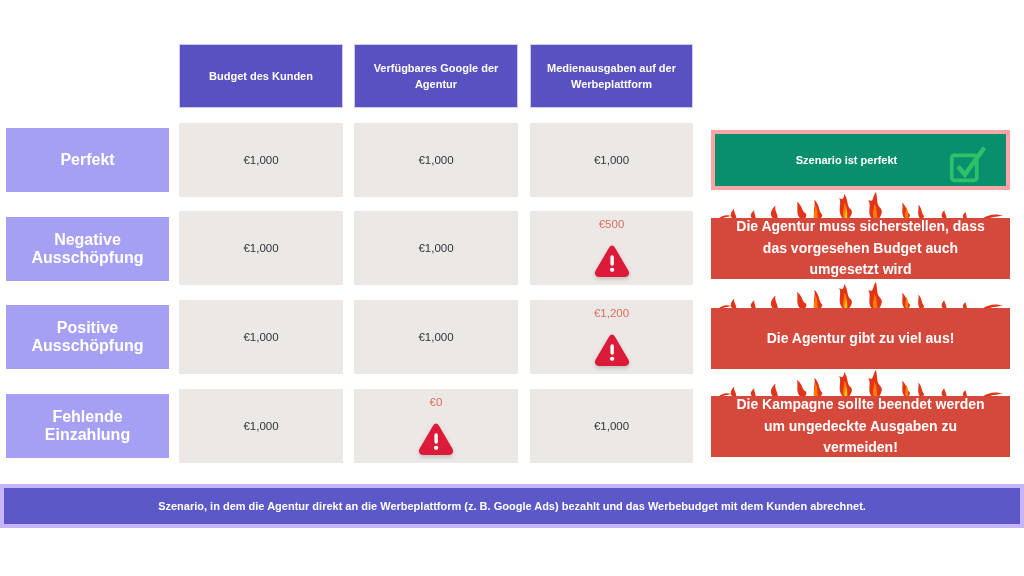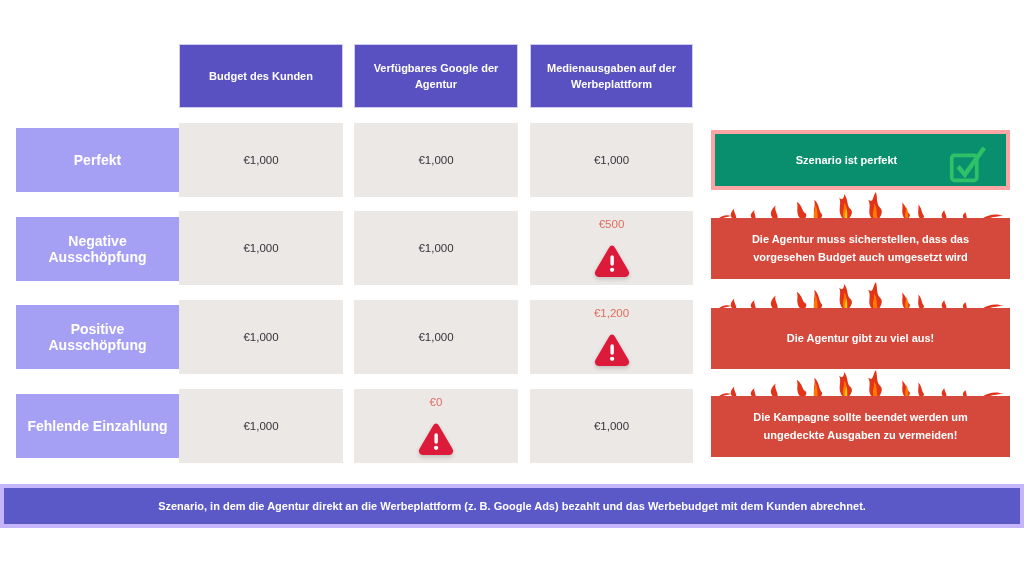--- a/index.html
+++ b/index.html
@@ -8,34 +8,34 @@
     font-family:"Liberation Sans","DejaVu Sans",sans-serif;
   }
   .box{position:absolute;display:flex;align-items:center;justify-content:center;text-align:center;box-sizing:border-box;}
   
   .col-hdr{background:#5951C1;color:#ffffff;font-size:11px;font-weight:bold;line-height:1.5;
     border:1px solid #cfccf2;padding:0 14px;}
   .hdr1{left:179px;top:44px;width:164px;height:64px;}
   .hdr2{left:354px;top:44px;width:164px;height:64px;}
   .hdr3{left:530px;top:44px;width:163px;height:64px;}
   
-  .row-label{left:16px;width:163px;height:64px;background:#A6A0F5;color:#ffffff;
-    font-size:14px;font-weight:bold;padding:0 10px;}
+  .row-label{left:6px;width:163px;height:64px;background:#A6A0F5;color:#ffffff;
+    font-size:16px;font-weight:bold;padding:0 10px;}
   .rl1{top:128px;} .rl2{top:217px;} .rl3{top:305px;} .rl4{top:394px;}
   
   .cell{background:#ECE8E5;color:#33333B;font-size:11.5px;font-weight:500;height:74px;gap:15px;}
   .c-col1{left:179px;width:164px;} .c-col2{left:354px;width:164px;} .c-col3{left:530px;width:163px;}
   .c-r1{top:123px;} .c-r2{top:211px;} .c-r3{top:300px;} .c-r4{top:389px;}
   .cell.alert{color:#DE6E5E;flex-direction:column;}
   .warn-svg{width:36px;height:33px;display:block;filter:drop-shadow(0 2px 2px rgba(0,0,0,0.18));}
   
   .status-success{left:711px;top:130px;width:299px;height:60px;background:#0A8F6E;
     border:4px solid #fca5a5;color:#fff;font-size:11px;font-weight:bold;padding:0 54px 0 26px;}
   .check-svg{position:absolute;right:16px;top:10px;width:44px;height:40px;}
-  .status-danger{background:#D4493B;color:#ffffff;font-size:11px;font-weight:bold;
+  .status-danger{background:#D4493B;color:#ffffff;font-size:14px;font-weight:bold;
     left:711px;width:299px;height:61px;padding:0 16px;line-height:1.55;}
   .sd1{top:218px;} .sd2{top:308px;} .sd3{top:396px;}
   .flames{position:absolute;left:711px;width:299px;height:27px;}
   .fl1{top:192px;} .fl2{top:282px;} .fl3{top:370px;}
   
   .footer-banner{left:0;top:484px;width:1024px;height:44px;background:#5B59C8;
     border:4px solid #c4b5fd;color:#ffffff;font-size:11px;font-weight:bold;padding:0 80px;}
   .hidden-defs{position:absolute;width:0;height:0;overflow:hidden;}
 </style>
 </head>

